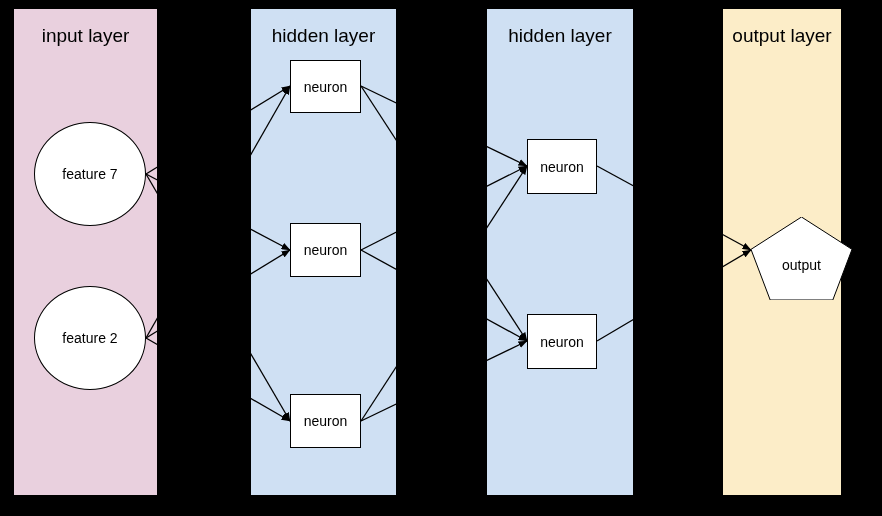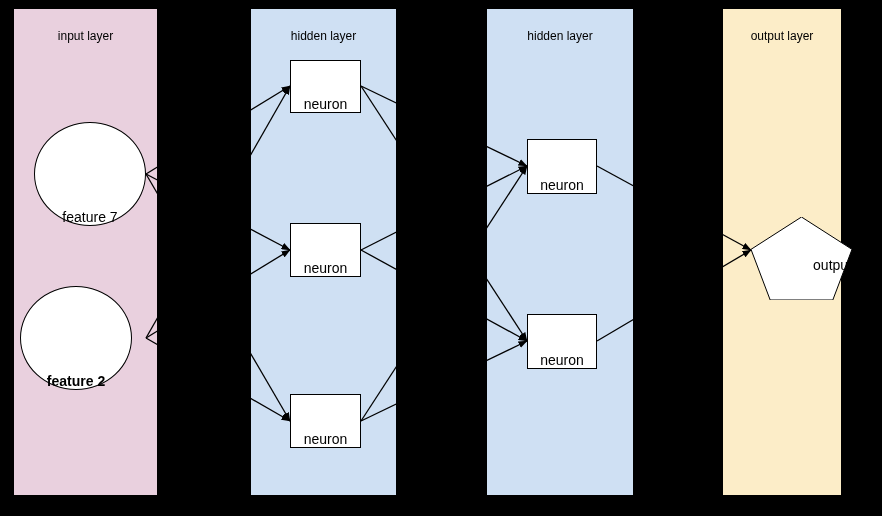--- a/index.html
+++ b/index.html
@@ -20,59 +20,59 @@
     position: absolute;
     overflow: hidden;
     box-sizing: border-box;
   }
   .layer-title {
     position: absolute;
     top: 18px;
     left: 0;
     width: 100%;
     text-align: center;
-    font-size: 12px;
+    font-size: 19px;
     color: #000000;
     line-height: 18px;
     white-space: nowrap;
   }
   .edge-svg {
     position: absolute;
     left: 0;
     top: 0;
     width: 882px;
     height: 516px;
     pointer-events: none;
   }
   .node {
     position: absolute;
     background: #ffffff;
     border: 1px solid #000000;
     box-sizing: border-box;
     display: flex;
-    align-items: flex-end;
+    align-items: center;
     justify-content: center;
     font-size: 14px;
     color: #000000;
   }
   .node-rect {
     border-radius: 0;
   }
   .node-ellipse {
     border-radius: 50%;
   }
   .node-label {
     pointer-events: none;
     user-select: none;
   }
   .pentagon-wrap {
     position: absolute;
     display: flex;
     align-items: center;
-    justify-content: flex-end;
+    justify-content: center;
   }
   .pentagon-wrap svg {
     position: absolute;
     left: 0;
     top: 0;
   }
   .pentagon-label {
     position: relative;
     font-size: 14px;
     color: #000000;
@@ -126,21 +126,21 @@
         <line x1="361" y1="421" x2="527" y2="341" stroke="#000000" stroke-width="1.3" marker-end="url(#arrowhead)"></line>
         <line x1="597" y1="166" x2="751" y2="250" stroke="#000000" stroke-width="1.3" marker-end="url(#arrowhead)"></line>
         <line x1="597" y1="341" x2="751" y2="250" stroke="#000000" stroke-width="1.3" marker-end="url(#arrowhead)"></line>
       </g>
   </svg>
 
   <div id="node-layer">
       <div class="node node-ellipse" style="left: 34px; top: 122px; width: 112px; height: 104px;">
         <span class="node-label">feature 7</span>
       </div>
-      <div class="node node-ellipse" style="left: 20px; top: 286px; width: 112px; height: 104px; font-weight: bold;">
+      <div class="node node-ellipse" style="left: 34px; top: 286px; width: 112px; height: 104px;">
         <span class="node-label">feature 2</span>
       </div>
       <div class="node node-rect" style="left: 290px; top: 60px; width: 71px; height: 53px;">
         <span class="node-label">neuron</span>
       </div>
       <div class="node node-rect" style="left: 290px; top: 223px; width: 71px; height: 54px;">
         <span class="node-label">neuron</span>
       </div>
       <div class="node node-rect" style="left: 290px; top: 394px; width: 71px; height: 54px;">
         <span class="node-label">neuron</span>

